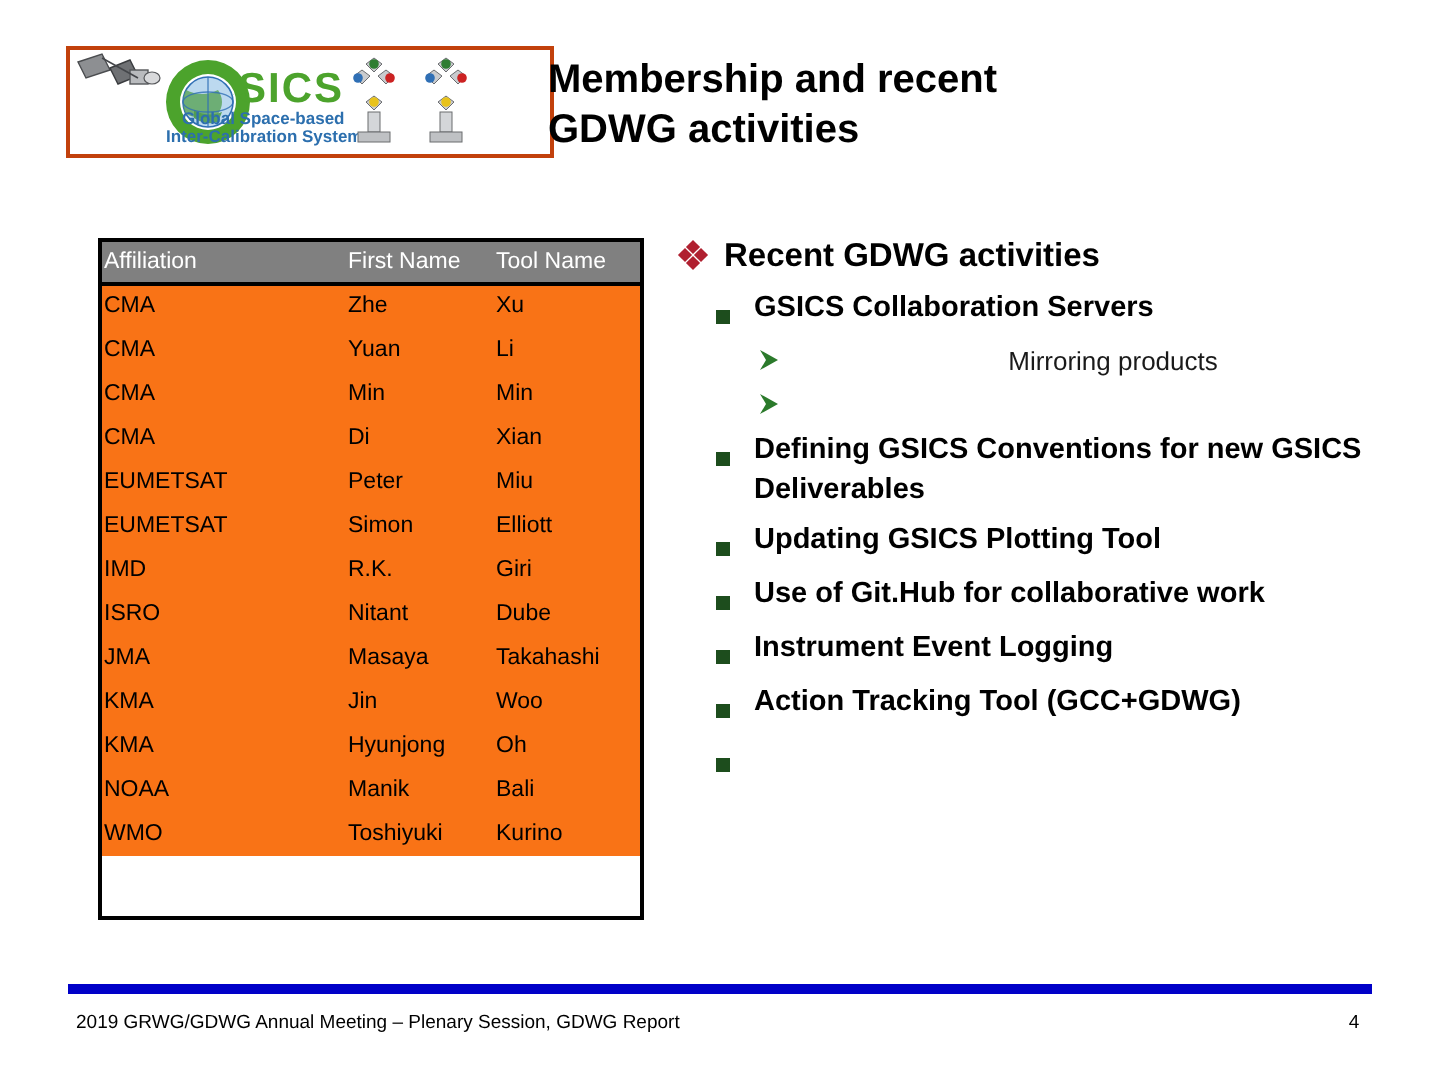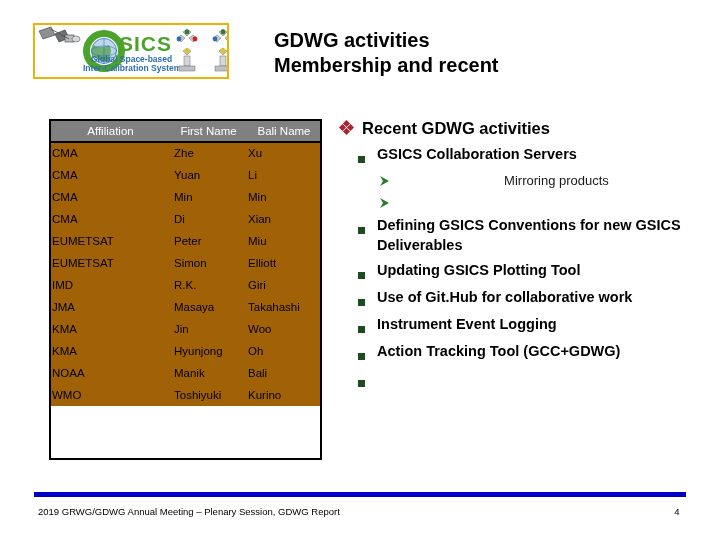--- a/index.html
+++ b/index.html
@@ -21,23 +21,23 @@
     width: 720px;
     height: 540px;
     background: #ffffff;
   }
 
   
   .logo-box {
     position: absolute;
     left: 33px;
     top: 23px;
-    width: 196px;
+    width: 244px;
     height: 56px;
-    border: 2px solid #eab308;
+    border: 2px solid #c2410c;
     background: #ffffff;
     box-sizing: border-box;
     overflow: hidden;
     text-align: center;
   }
   .logo-inner {
     position: relative;
     width: 100%;
     height: 100%;
   }
@@ -71,32 +71,32 @@
     color: #000000;
   }
   table.members col.c1 { width: 122px; }
   table.members col.c2 { width: 74px; }
   table.members col.c3 { width: 77px; }
 
   table.members thead th {
     background: #808080;
     color: #ffffff;
     font-weight: normal;
-    text-align: center;
+    text-align: left;
     padding: 3px 2px 3px 3px;
     height: 17px;
     border: none;
     font-size: 11.5px;
     white-space: nowrap;
   }
   table.members tbody td {
     padding: 3px 2px 3px 3px;
     height: 16px;
     border: none;
-    background: #a16207;
+    background: #f97316;
     white-space: nowrap;
     vertical-align: middle;
   }
   
   .tbl-frame {
     position: absolute;
     left: 49px;
     top: 119px;
     width: 273px;
     height: 341px;
@@ -298,36 +298,36 @@
           <circle cx="20" cy="10" r="2.4" fill="#cc2222"></circle>
           <circle cx="12" cy="22" r="2.4" fill="#e8c21a"></circle>
           <rect x="9" y="27" width="6" height="10" fill="#d4d6d9" stroke="#6a6c6f" stroke-width="0.5"></rect>
           <rect x="4" y="37" width="16" height="5" fill="#bfc1c4" stroke="#6a6c6f" stroke-width="0.5"></rect>
         </g>
       </svg>
     </div>
   </div>
 
   <div class="title">
+    <div>Membership and recent</div>
     <div>GDWG activities</div>
-    <div>Membership and recent</div>
   </div>
 
   <div class="tbl-wrap">
     <table class="members">
       <colgroup>
         <col class="c1">
           <col class="c2">
           <col class="c3">
       </colgroup>
       <thead>
         <tr>
           <th>Affiliation</th>
           <th>First Name</th>
-          <th>Bali Name</th>
+          <th>Tool Name</th>
         </tr>
       </thead>
       <tbody id="members-body">
           <tr>
             <td>CMA</td>
             <td>Zhe</td>
             <td>Xu</td>
           </tr>
           <tr>
             <td>CMA</td>
@@ -351,20 +351,25 @@
           </tr>
           <tr>
             <td>EUMETSAT</td>
             <td>Simon</td>
             <td>Elliott</td>
           </tr>
           <tr>
             <td>IMD</td>
             <td>R.K.</td>
             <td>Giri</td>
+          </tr>
+          <tr>
+            <td>ISRO</td>
+            <td>Nitant</td>
+            <td>Dube</td>
           </tr>
           <tr>
             <td>JMA</td>
             <td>Masaya</td>
             <td>Takahashi</td>
           </tr>
           <tr>
             <td>KMA</td>
             <td>Jin</td>
             <td>Woo</td>

